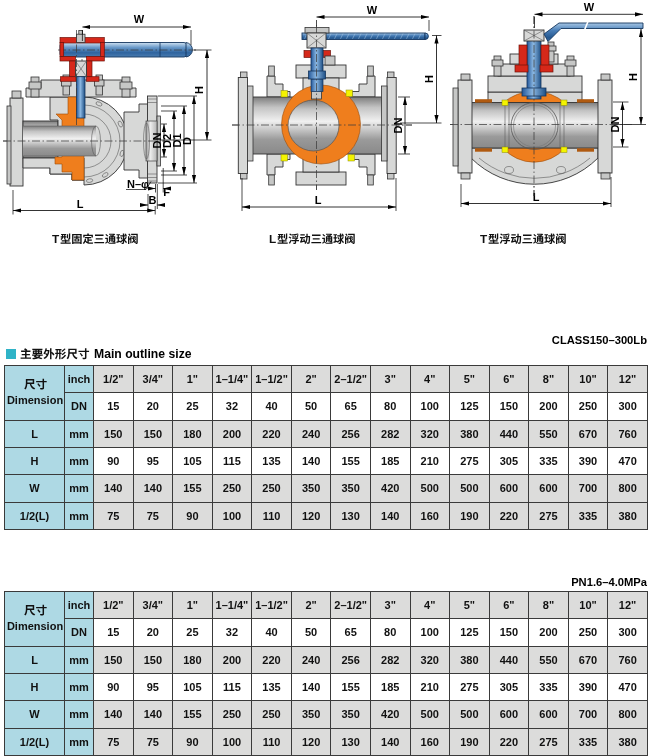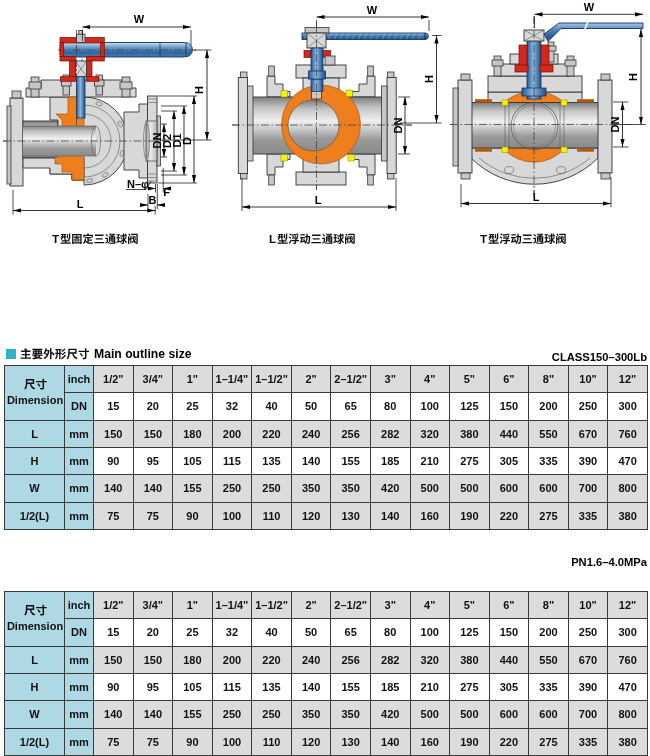--- a/index.html
+++ b/index.html
@@ -374,21 +374,21 @@
       <g fill="#111">
         <use href="#c4E3B" transform="translate(14.00,13.20) scale(11.6)"></use>
         <use href="#c8981" transform="translate(25.60,13.20) scale(11.6)"></use>
         <use href="#c5916" transform="translate(37.20,13.20) scale(11.6)"></use>
         <use href="#c5F62" transform="translate(48.80,13.20) scale(11.6)"></use>
         <use href="#c5C3A" transform="translate(60.40,13.20) scale(11.6)"></use>
         <use href="#c5BF8" transform="translate(72.00,13.20) scale(11.6)"></use>
       </g>
       <text x="88" y="13" font-family="Liberation Sans, sans-serif" font-weight="bold" font-size="12.2" fill="#000">Main outline size</text>
     </svg></div>
-<div class="lbl" style="top:351px">CLASS150–300Lb</div>
+<div class="lbl" style="top:334px">CLASS150–300Lb</div>
 <table class="t" style="top:365px">
     <colgroup>
       <col style="width:60px">
       <col style="width:29px">
       <col style="width:39.57px">
       <col style="width:39.57px">
       <col style="width:39.57px">
       <col style="width:39.57px">
       <col style="width:39.57px">
       <col style="width:39.57px">
@@ -512,21 +512,21 @@
         <td class="g">140</td>
         <td class="g">160</td>
         <td class="g">190</td>
         <td class="g">220</td>
         <td class="g">275</td>
         <td class="g">335</td>
         <td class="g">380</td>
       </tr>
     </tbody>
   </table>
-<div class="lbl" style="top:556px">PN1.6–4.0MPa</div>
+<div class="lbl" style="top:576px">PN1.6–4.0MPa</div>
 <table class="t" style="top:591px">
     <colgroup>
       <col style="width:60px">
       <col style="width:29px">
       <col style="width:39.57px">
       <col style="width:39.57px">
       <col style="width:39.57px">
       <col style="width:39.57px">
       <col style="width:39.57px">
       <col style="width:39.57px">

